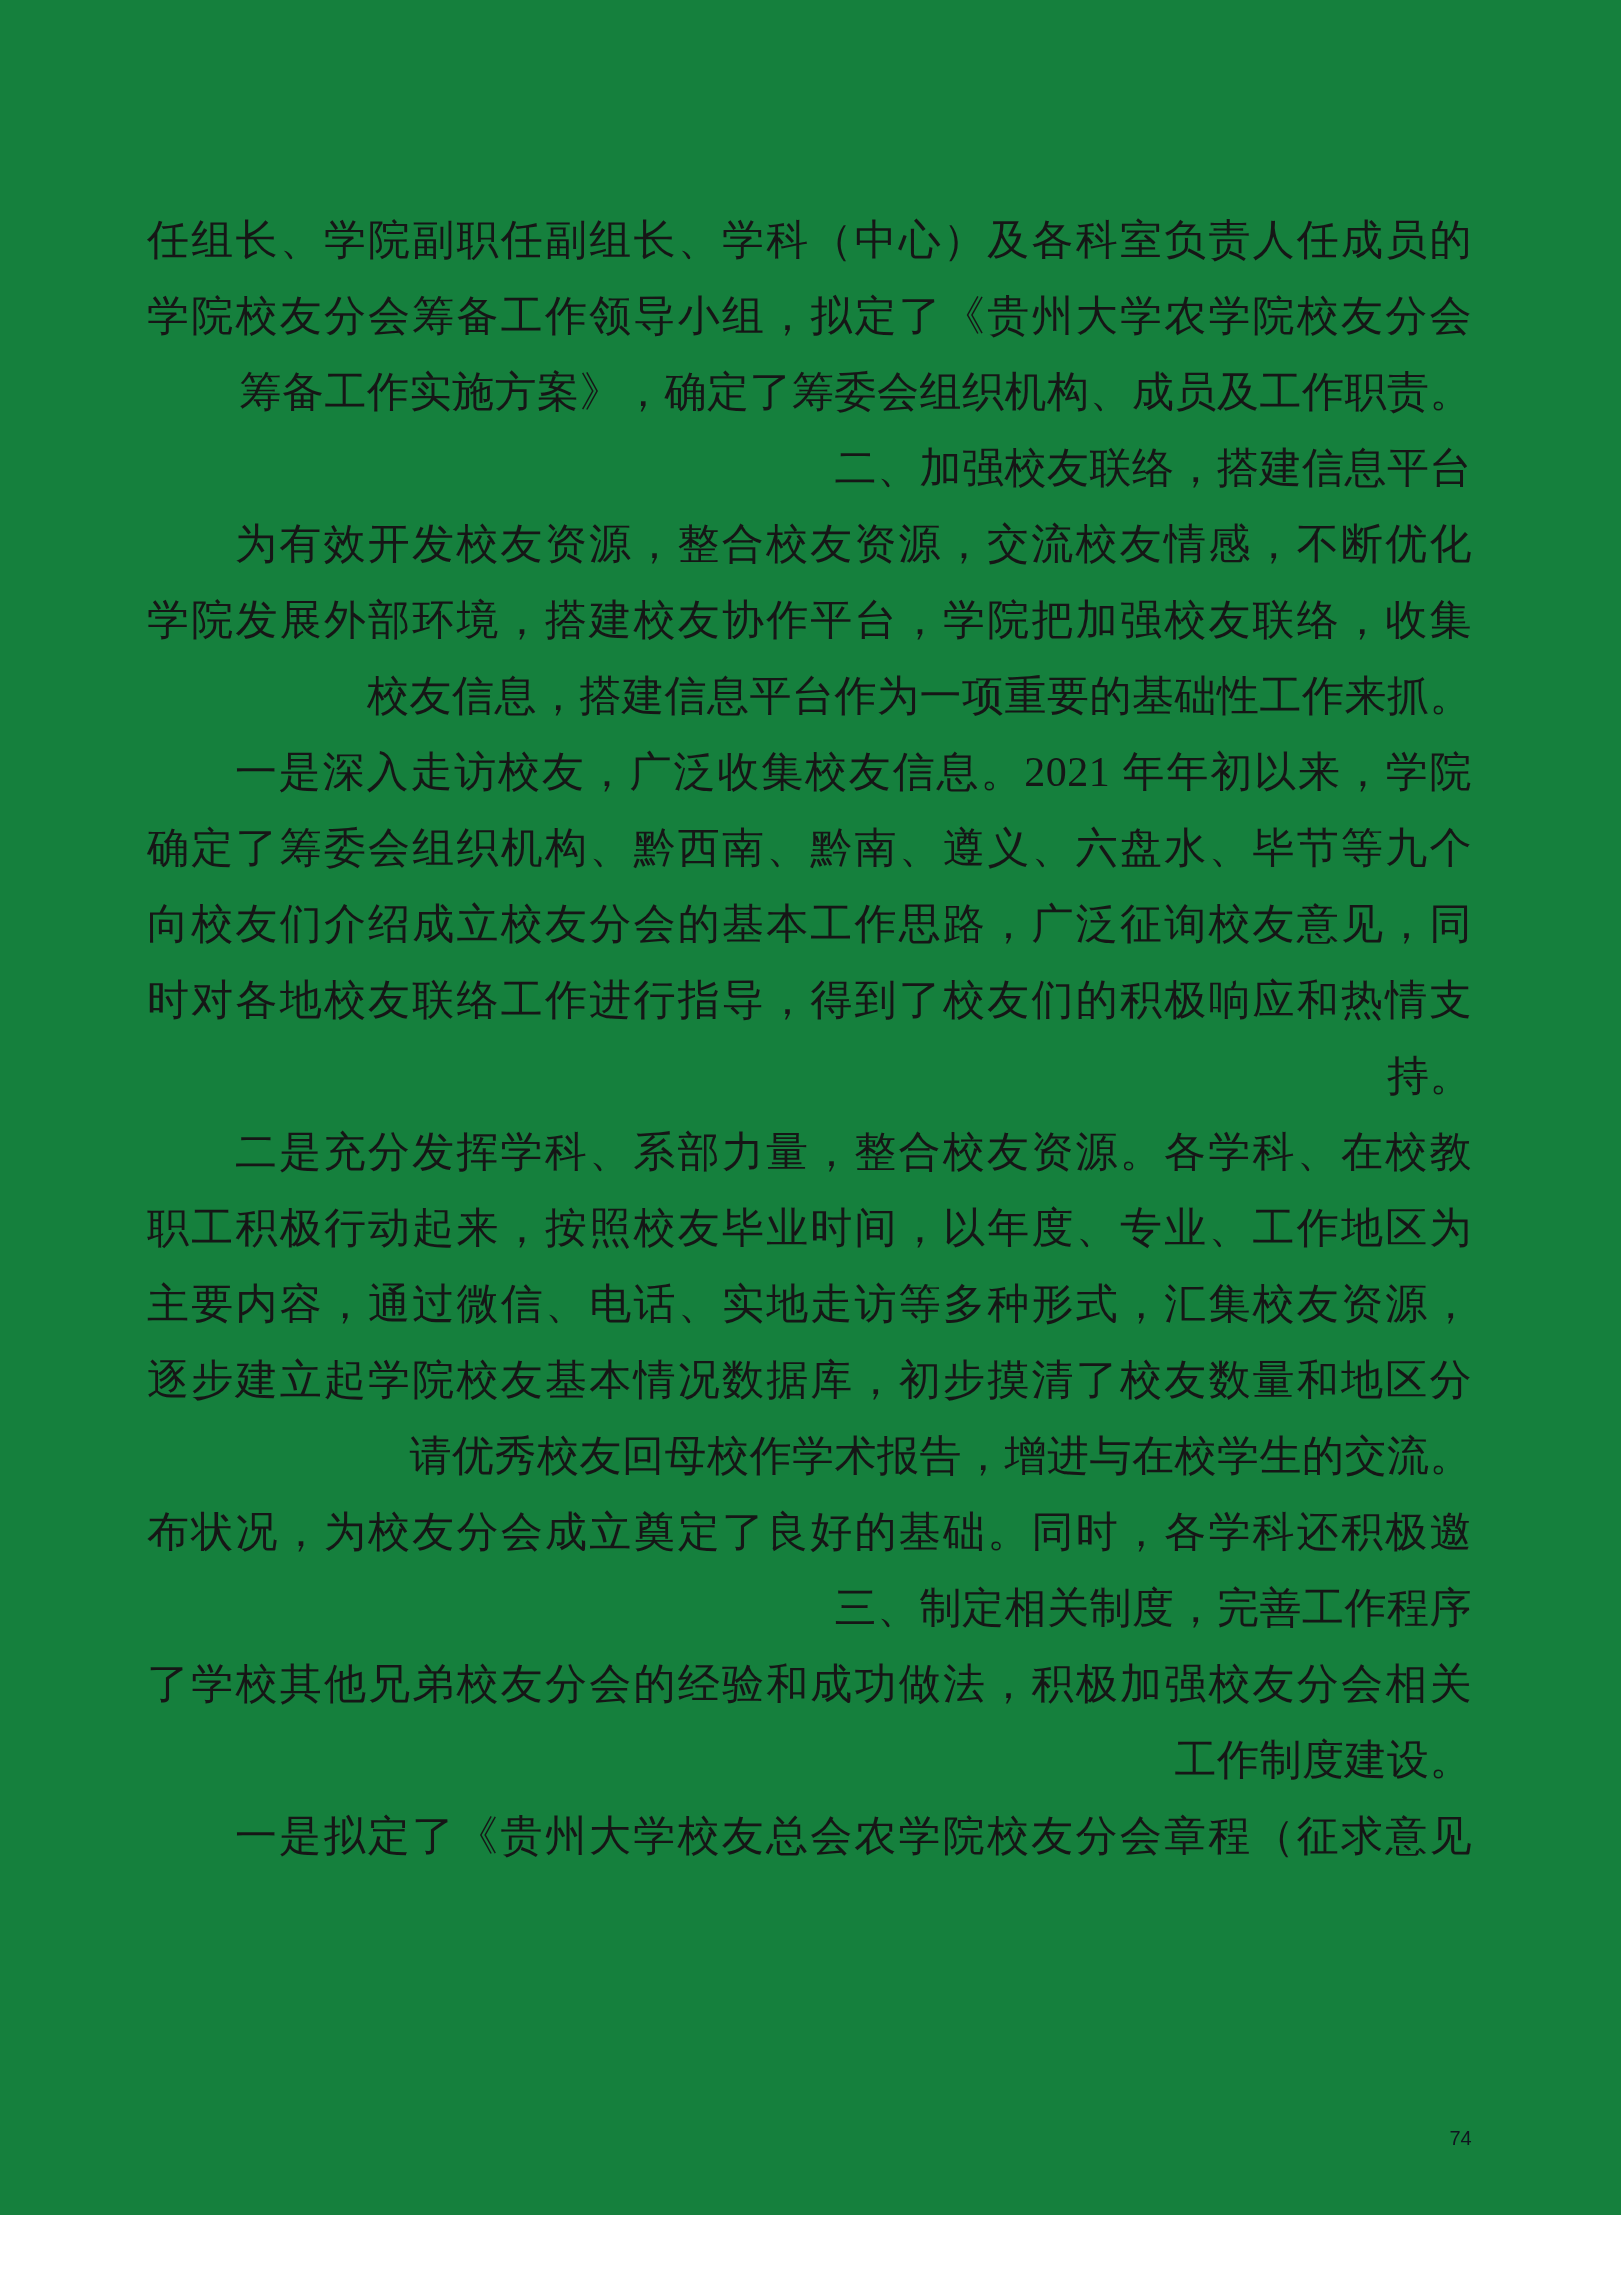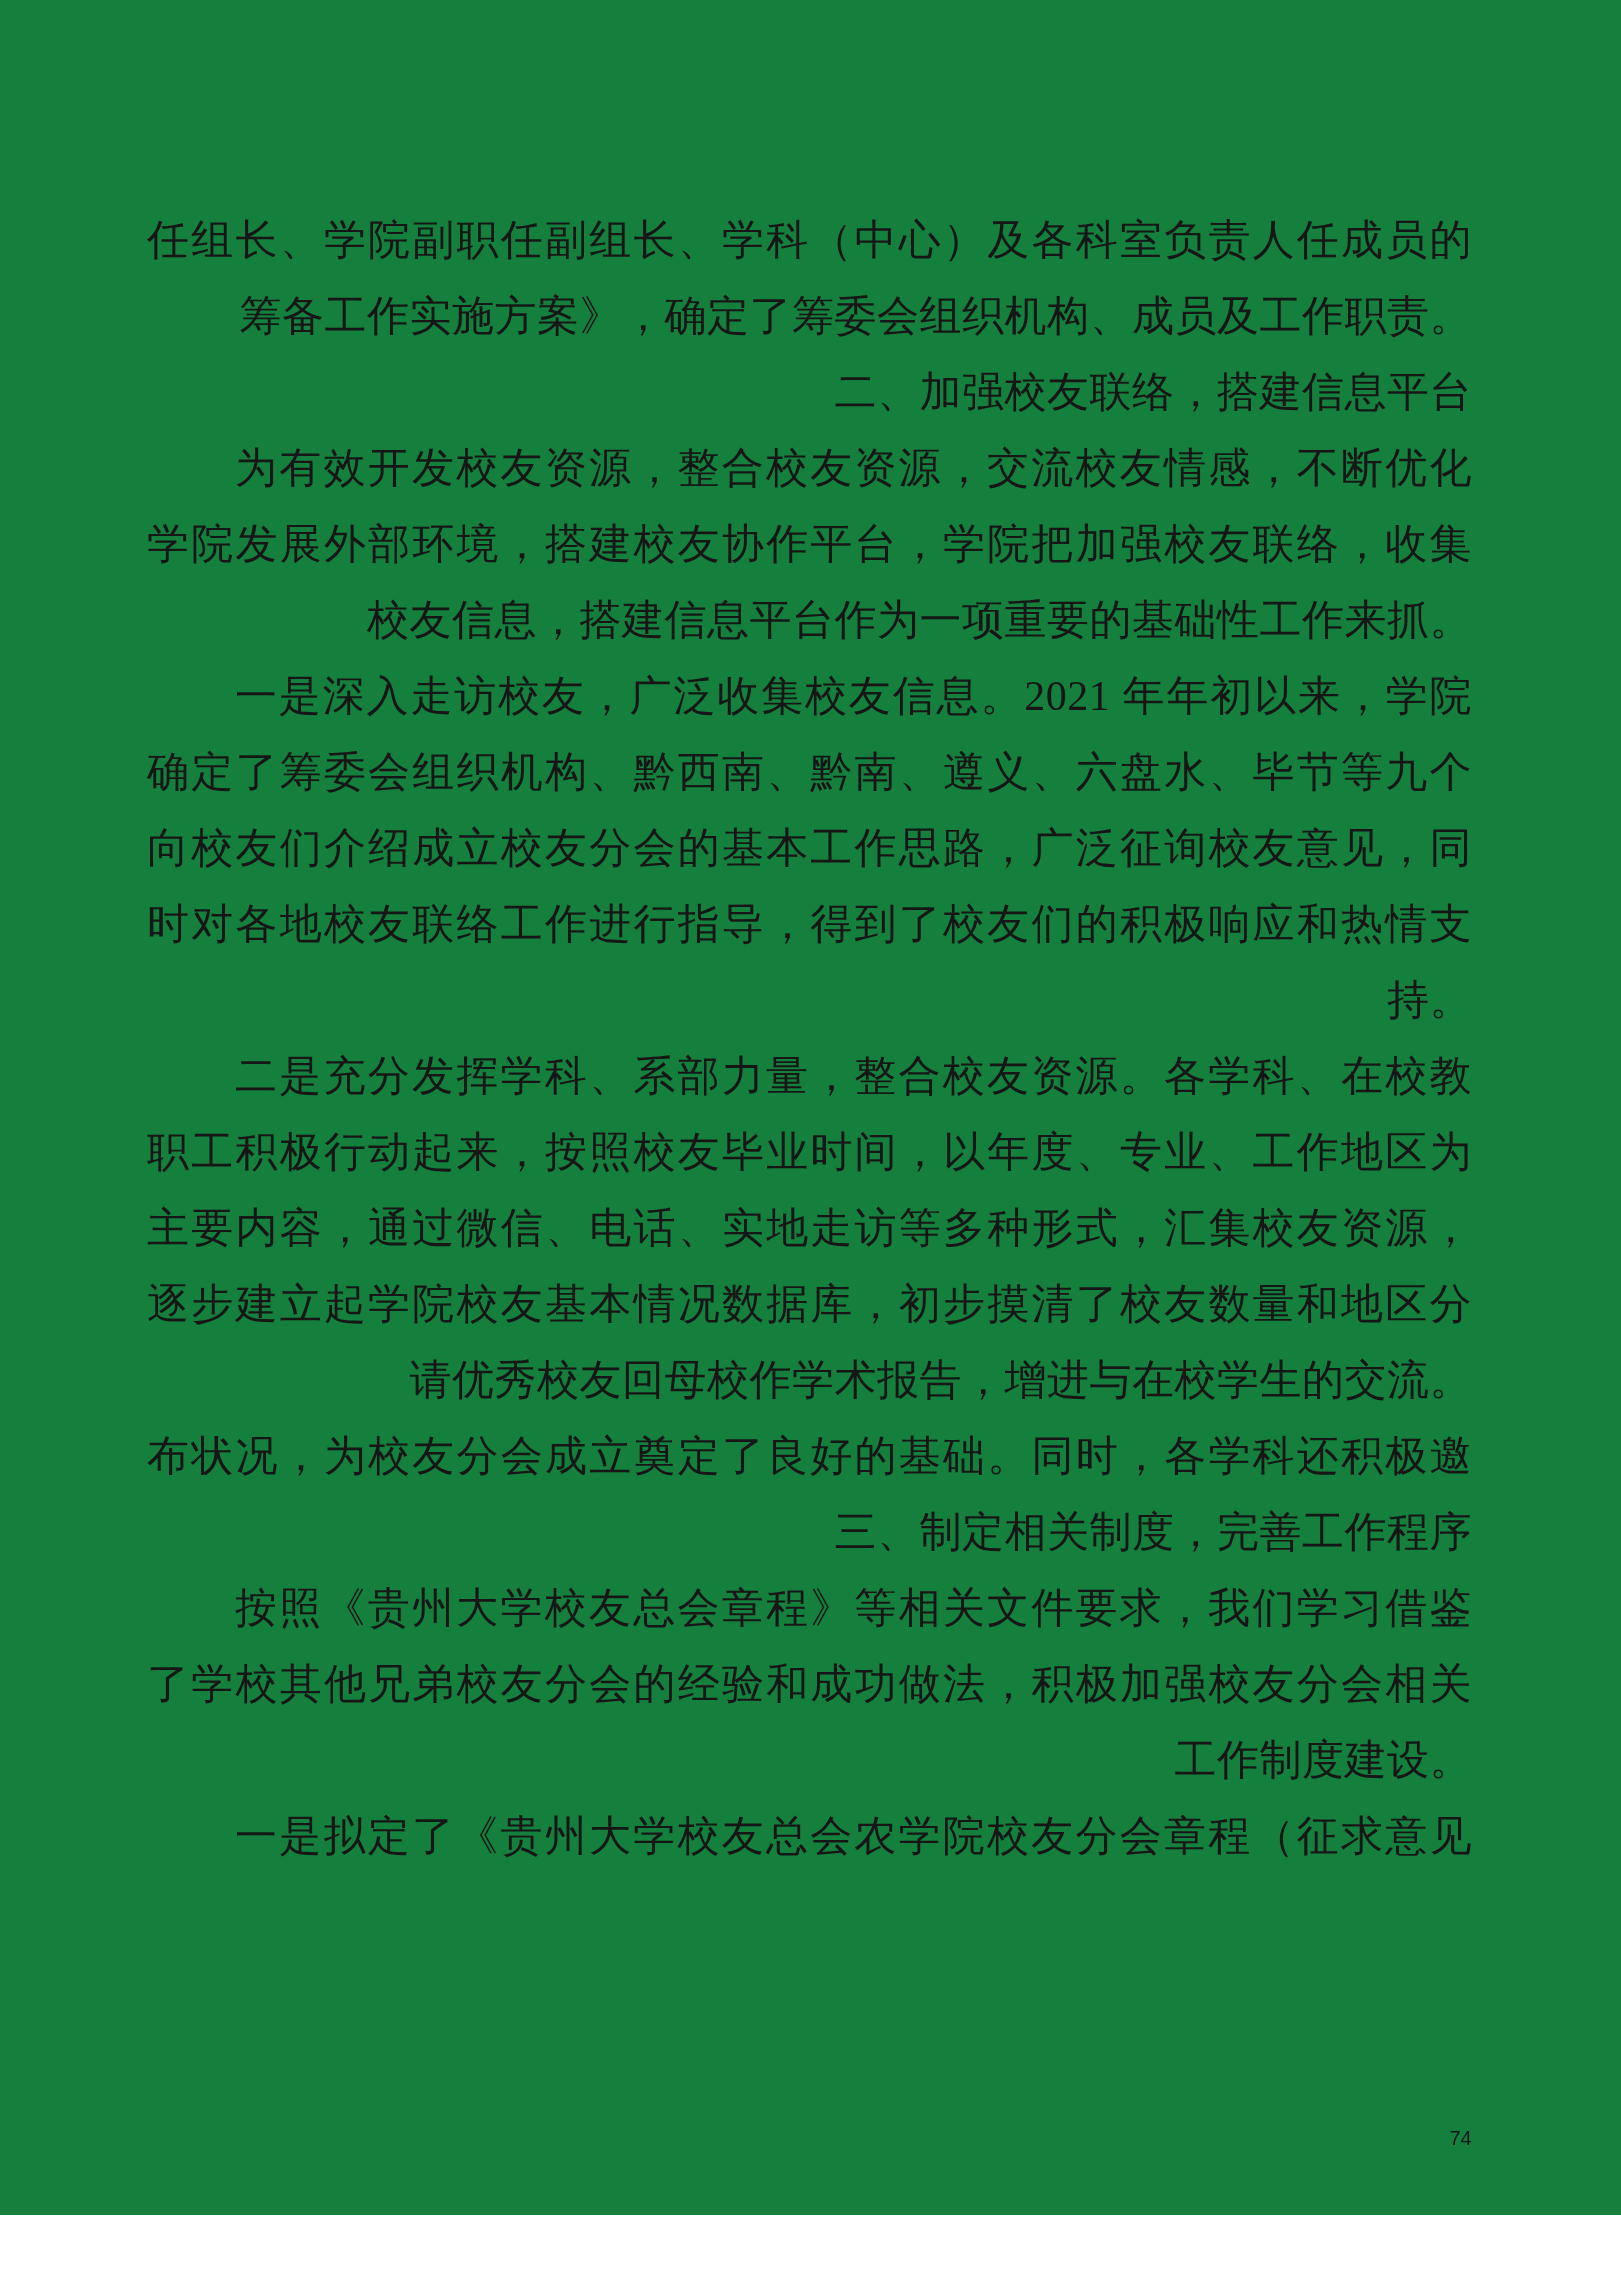--- a/index.html
+++ b/index.html
@@ -53,37 +53,37 @@
     line-height: 33px;
     color: #10161f;
   }
 </style>
 </head>
 <body>
 
 <div class="page">
   <div class="content">
       <div class="line justify">任组长、学院副职任副组长、学科（中心）及各科室负责人任成员的</div>
+      <div class="line justify">学院校友分会筹备工作领导小组，拟定了《贵州大学农学院校友分会</div>
       <div class="line">筹备工作实施方案》，确定了筹委会组织机构、成员及工作职责。</div>
       <div class="line indent">二、加强校友联络，搭建信息平台</div>
       <div class="line indent justify">为有效开发校友资源，整合校友资源，交流校友情感，不断优化</div>
       <div class="line justify">学院发展外部环境，搭建校友协作平台，学院把加强校友联络，收集</div>
       <div class="line">校友信息，搭建信息平台作为一项重要的基础性工作来抓。</div>
       <div class="line indent justify">一是深入走访校友，广泛收集校友信息。2021 年年初以来，学院</div>
       <div class="line justify">确定了筹委会组织机构、黔西南、黔南、遵义、六盘水、毕节等九个</div>
       <div class="line justify">向校友们介绍成立校友分会的基本工作思路，广泛征询校友意见，同</div>
       <div class="line justify">时对各地校友联络工作进行指导，得到了校友们的积极响应和热情支</div>
       <div class="line">持。</div>
       <div class="line indent justify">二是充分发挥学科、系部力量，整合校友资源。各学科、在校教</div>
       <div class="line justify">职工积极行动起来，按照校友毕业时间，以年度、专业、工作地区为</div>
       <div class="line justify">主要内容，通过微信、电话、实地走访等多种形式，汇集校友资源，</div>
       <div class="line justify">逐步建立起学院校友基本情况数据库，初步摸清了校友数量和地区分</div>
       <div class="line">请优秀校友回母校作学术报告，增进与在校学生的交流。</div>
       <div class="line justify">布状况，为校友分会成立奠定了良好的基础。同时，各学科还积极邀</div>
       <div class="line indent">三、制定相关制度，完善工作程序</div>
-      <div class="line indent justify">按照《贵州大学校友总会章程》等相关文件要求，我们学习借鉴</div>
       <div class="line justify">了学校其他兄弟校友分会的经验和成功做法，积极加强校友分会相关</div>
       <div class="line">工作制度建设。</div>
       <div class="line indent justify">一是拟定了《贵州大学校友总会农学院校友分会章程（征求意见</div>
     </div>
   <div class="page-number">74</div>
 </div>
 
 
 </body></html>

